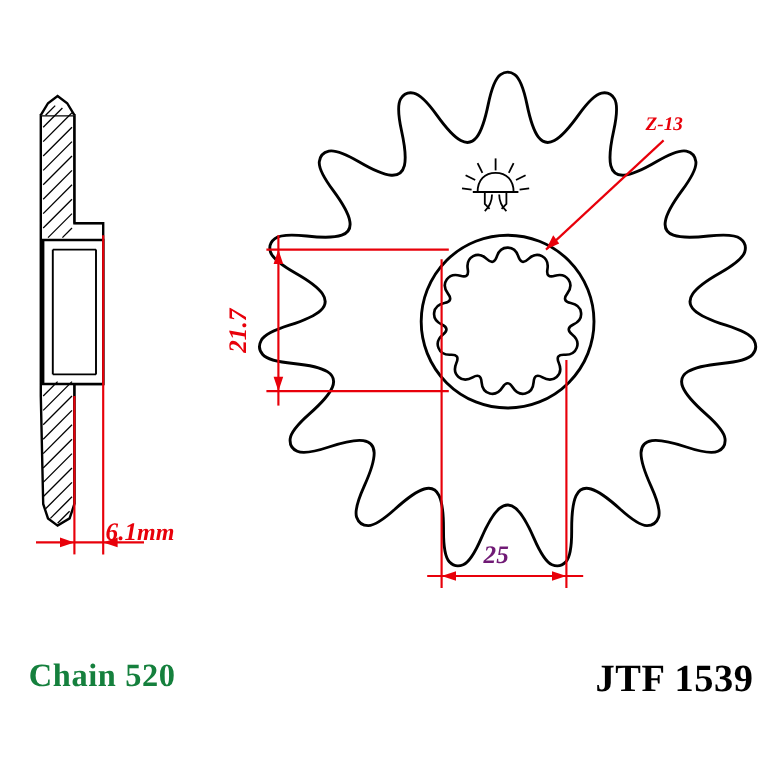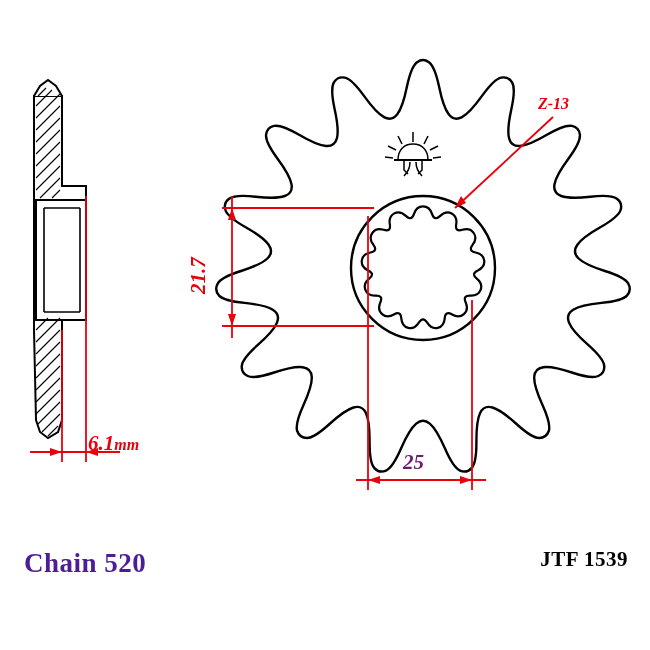--- a/index.html
+++ b/index.html
@@ -23,42 +23,42 @@
   }
   .txt {
     position: absolute;
     white-space: nowrap;
   }
   #chain-label {
     left: 24px;
     top: 548px;
     font-size: 27px;
     font-weight: bold;
-    color: #4c1d95;
+    color: #15803d;
     letter-spacing: 0.5px;
     text-align: right;
   }
   #part-label {
     right: 22px;
     top: 547px;
-    font-size: 21px;
+    font-size: 32px;
     font-weight: bold;
     color: #000;
     letter-spacing: 0.5px;
   }
   #dim-thickness {
     left: 88px;
     top: 431px;
     font-size: 21px;
     font-weight: bold;
     color: #e8000a;
     font-style: italic;
   }
   #dim-thickness .unit {
-    font-size: 16px;
+    font-size: 20px;
     font-family: Liberation Serif, serif;
   }
   #dim-bore {
     left: 186px;
     top: 222px;
     font-size: 21px;
     font-weight: bold;
     color: #e8000a;
     font-style: italic;
     transform-origin: left top;

